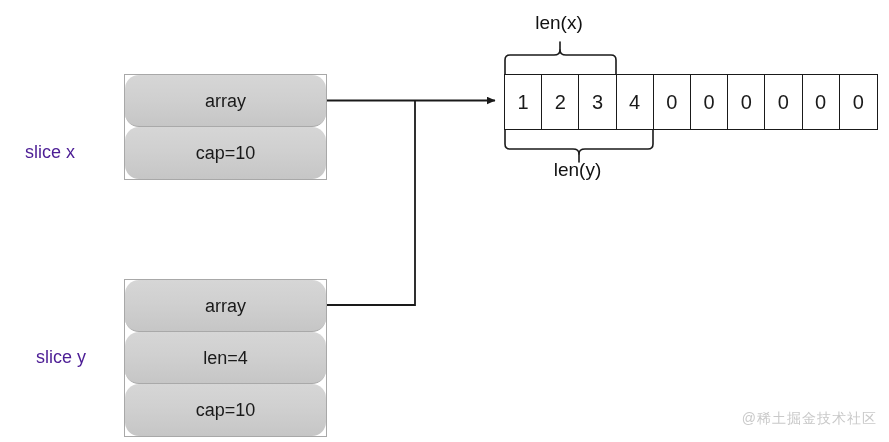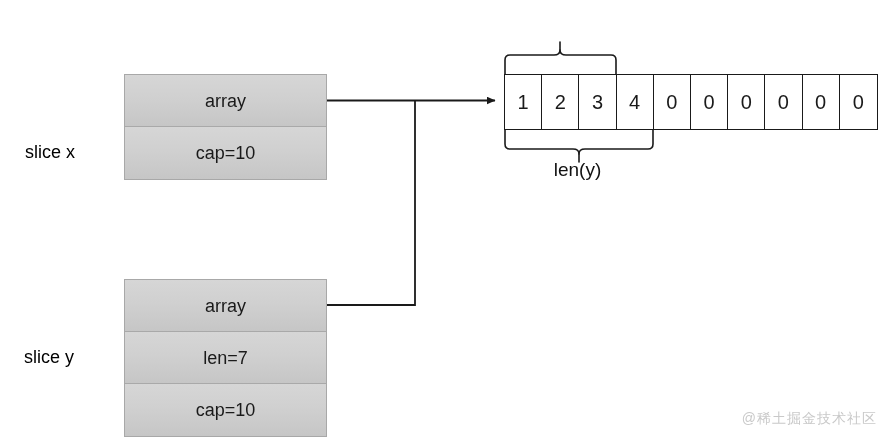--- a/index.html
+++ b/index.html
@@ -27,29 +27,30 @@
   }
   .struct-row {
     height: 52px;
     line-height: 52px;
     text-align: center;
     font-size: 18px;
     color: #1a1a1a;
     background: linear-gradient(to bottom, #d6d6d6 0%, #d0d0d0 45%, #c6c6c6 100%);
     border-bottom: 1px solid #a9a9a9;
     box-sizing: border-box;
+    border-radius: 14px;
   }
   .struct-row:last-child {
     border-bottom: none;
   }
 
   .slice-label {
     position: absolute;
     font-size: 18px;
-    color: #000000;
+    color: #4c1d95;
     white-space: nowrap;
   }
 
   
   #array-track {
     position: absolute;
     left: 504px;
     top: 74px;
     height: 56px;
     display: flex;
@@ -107,41 +108,42 @@
 
 <div id="canvas">
 
   <div class="slice-label" style="left:25px; top:142px;">slice x</div>
 
   <div class="slice-struct" id="slice-x-struct" style="left:124px; top:74px;">
     <div class="struct-row">array</div>
     <div class="struct-row">cap=10</div>
   </div>
 
-  <div class="slice-label" style="left:24px; top:347px;">slice y</div>
+  <div class="slice-label" style="left:36px; top:347px;">slice y</div>
 
   <div class="slice-struct" id="slice-y-struct" style="left:124px; top:279px;">
     <div class="struct-row">array</div>
-    <div class="struct-row">len=7</div>
+    <div class="struct-row">len=4</div>
     <div class="struct-row">cap=10</div>
   </div>
 
   <div id="array-track">
       <div class="array-cell">1</div>
       <div class="array-cell">2</div>
       <div class="array-cell">3</div>
       <div class="array-cell">4</div>
       <div class="array-cell">0</div>
       <div class="array-cell">0</div>
       <div class="array-cell">0</div>
       <div class="array-cell">0</div>
       <div class="array-cell">0</div>
       <div class="array-cell">0</div>
     </div>
 
+  <div class="brace-label" style="left:505px; top:12px; width:108px;">len(x)</div>
 
   <div class="brace-label" style="left:505px; top:159px; width:145px;">len(y)</div>
 
   <svg id="overlay" viewBox="0 0 889 442">
     <defs>
       <marker id="arrowhead" markerWidth="9" markerHeight="8" refX="8.5" refY="4" orient="auto" markerUnits="userSpaceOnUse">
         <path d="M0,0 L9,4 L0,8 z" fill="#1a1a1a"></path>
       </marker>
     </defs>
 

